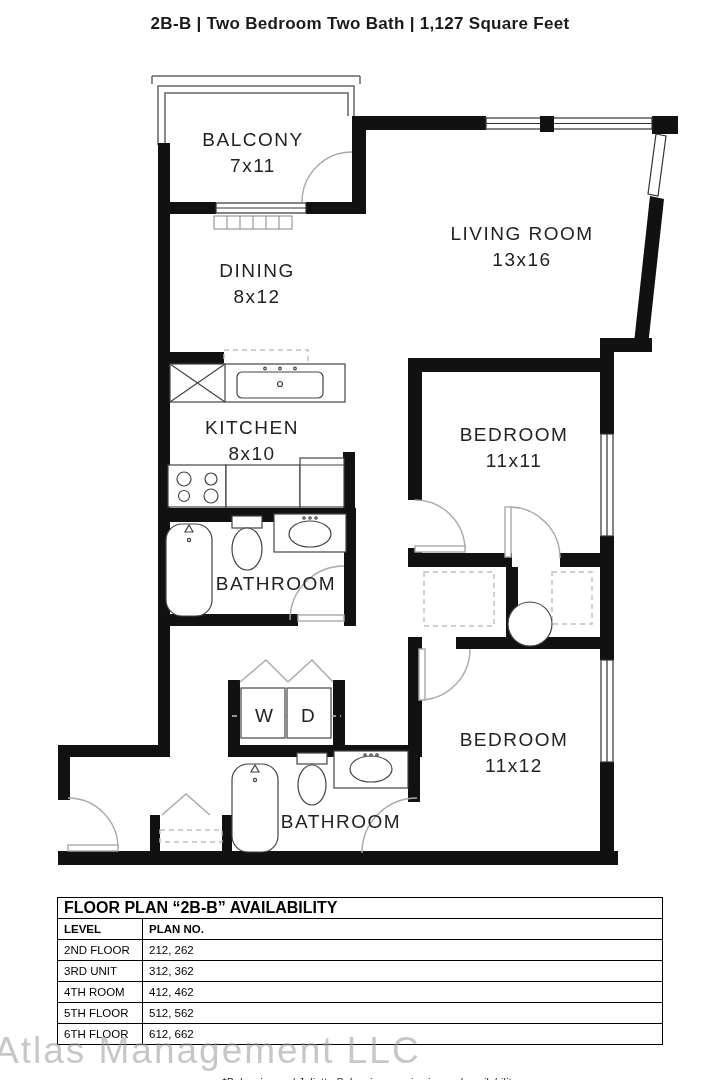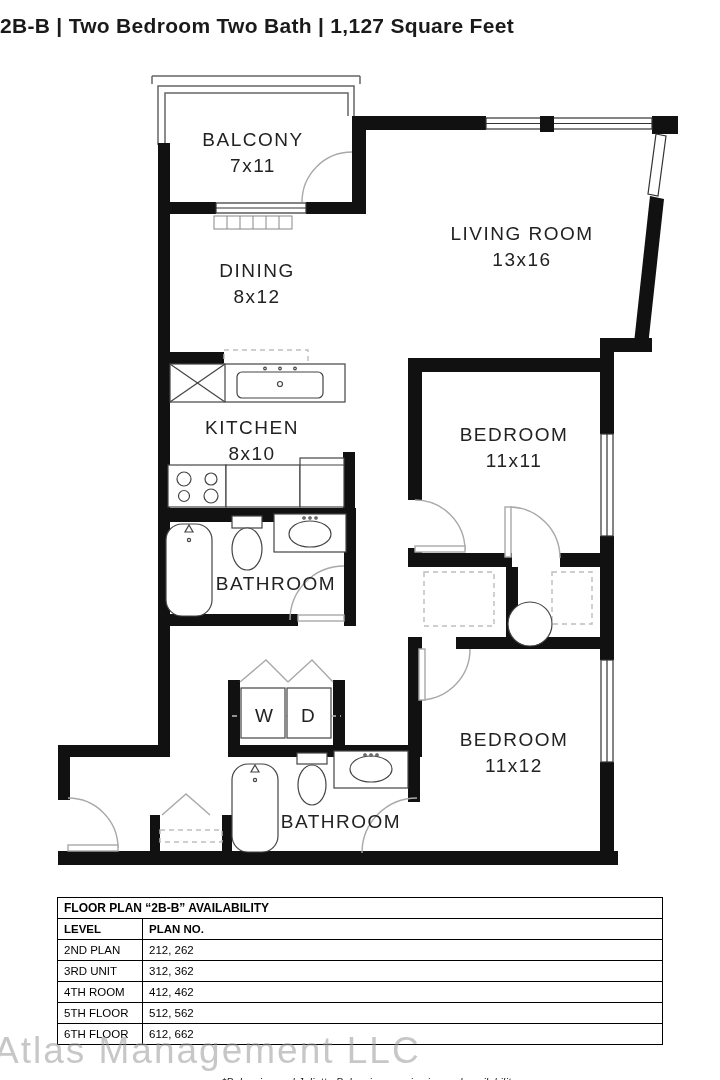--- a/index.html
+++ b/index.html
@@ -1,28 +1,28 @@
 <!DOCTYPE html>
 <html><head>
 <meta charset="utf-8">
 <style>
   html,body{margin:0;padding:0;background:#fff;}
   #canvas{position:relative;width:720px;height:1080px;background:#fff;overflow:hidden;
           font-family:"Liberation Sans",sans-serif;color:#111;}
-  #plan-title{position:absolute;top:14px;left:0;width:720px;
-              font-size:21px;font-weight:bold;letter-spacing:.3px;color:#1a1a1a;}
+  #plan-title{position:absolute;top:14px;left:0;width:720px;text-align:center;
+              font-size:17px;font-weight:bold;letter-spacing:.3px;color:#1a1a1a;}
   svg{position:absolute;top:0;left:0;}
   svg text{font-family:"Liberation Sans",sans-serif;fill:#222;letter-spacing:1.5px;}
   .room-label{font-size:19px;}
   .wd-label{font-size:19px;letter-spacing:0;}
   
   #availability{position:absolute;left:57px;top:897px;width:606px;border-collapse:collapse;
                 font-size:11.5px;color:#000;}
   #availability td{border:1.6px solid #000;padding:2px 6px;height:16px;line-height:14px;}
-  #availability .tbl-title{font-weight:bold;font-size:12px;}
+  #availability .tbl-title{font-weight:bold;font-size:16px;}
   #availability .tbl-head{font-weight:bold;}
   #availability .col-level{width:72px;}
   #footnote{position:absolute;left:222px;top:1076px;font-size:10.5px;font-style:italic;
             color:#222;letter-spacing:.2px;}
   #watermark{position:absolute;left:-6px;top:1030px;font-size:37px;color:#9a9a9a;opacity:.55;
              letter-spacing:2px;white-space:nowrap;}
 </style>
 </head>
 <body>
 
@@ -198,21 +198,21 @@
   <table id="availability">
     <tbody>
         <tr>
       <td colspan="2" class="tbl-title">FLOOR PLAN “2B-B” AVAILABILITY</td>
     </tr>
     <tr>
       <td class="tbl-head col-level">LEVEL</td>
       <td class="tbl-head">PLAN NO.</td>
     </tr>
     <tr>
-      <td>2ND PLAN</td>
+      <td>2ND FLOOR</td>
       <td>212, 262</td>
     </tr>
     <tr>
       <td>3RD UNIT</td>
       <td>312, 362</td>
     </tr>
     <tr>
       <td>4TH ROOM</td>
       <td>412, 462</td>
     </tr>

